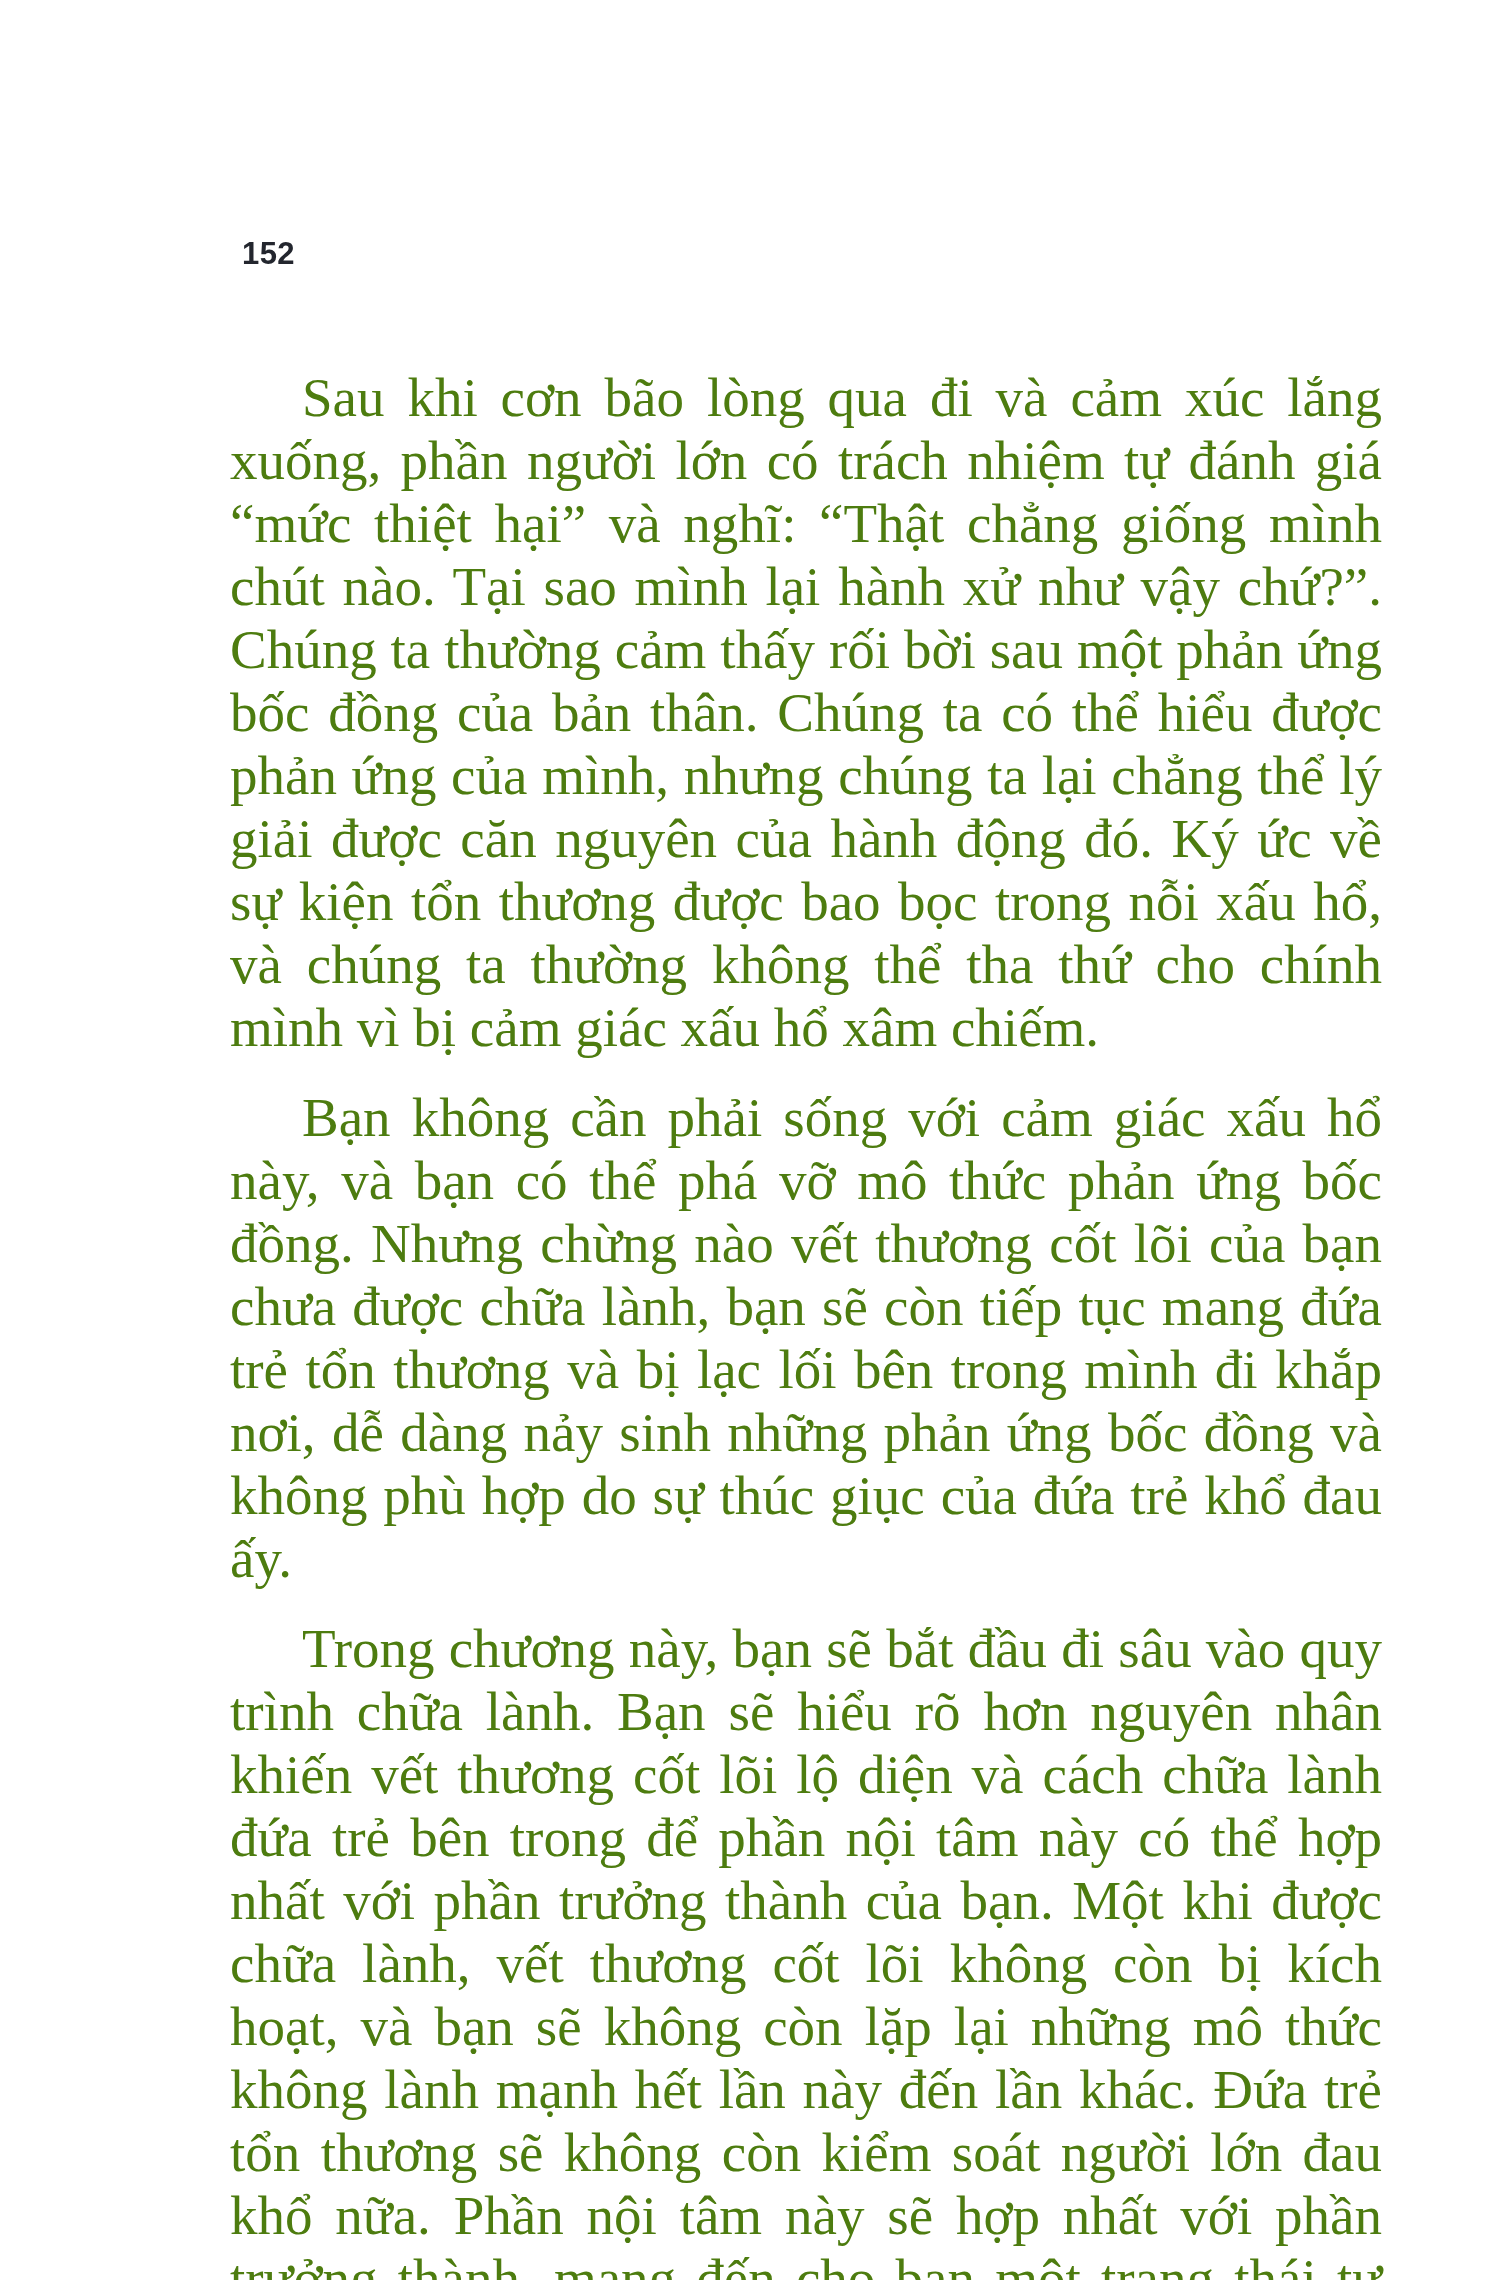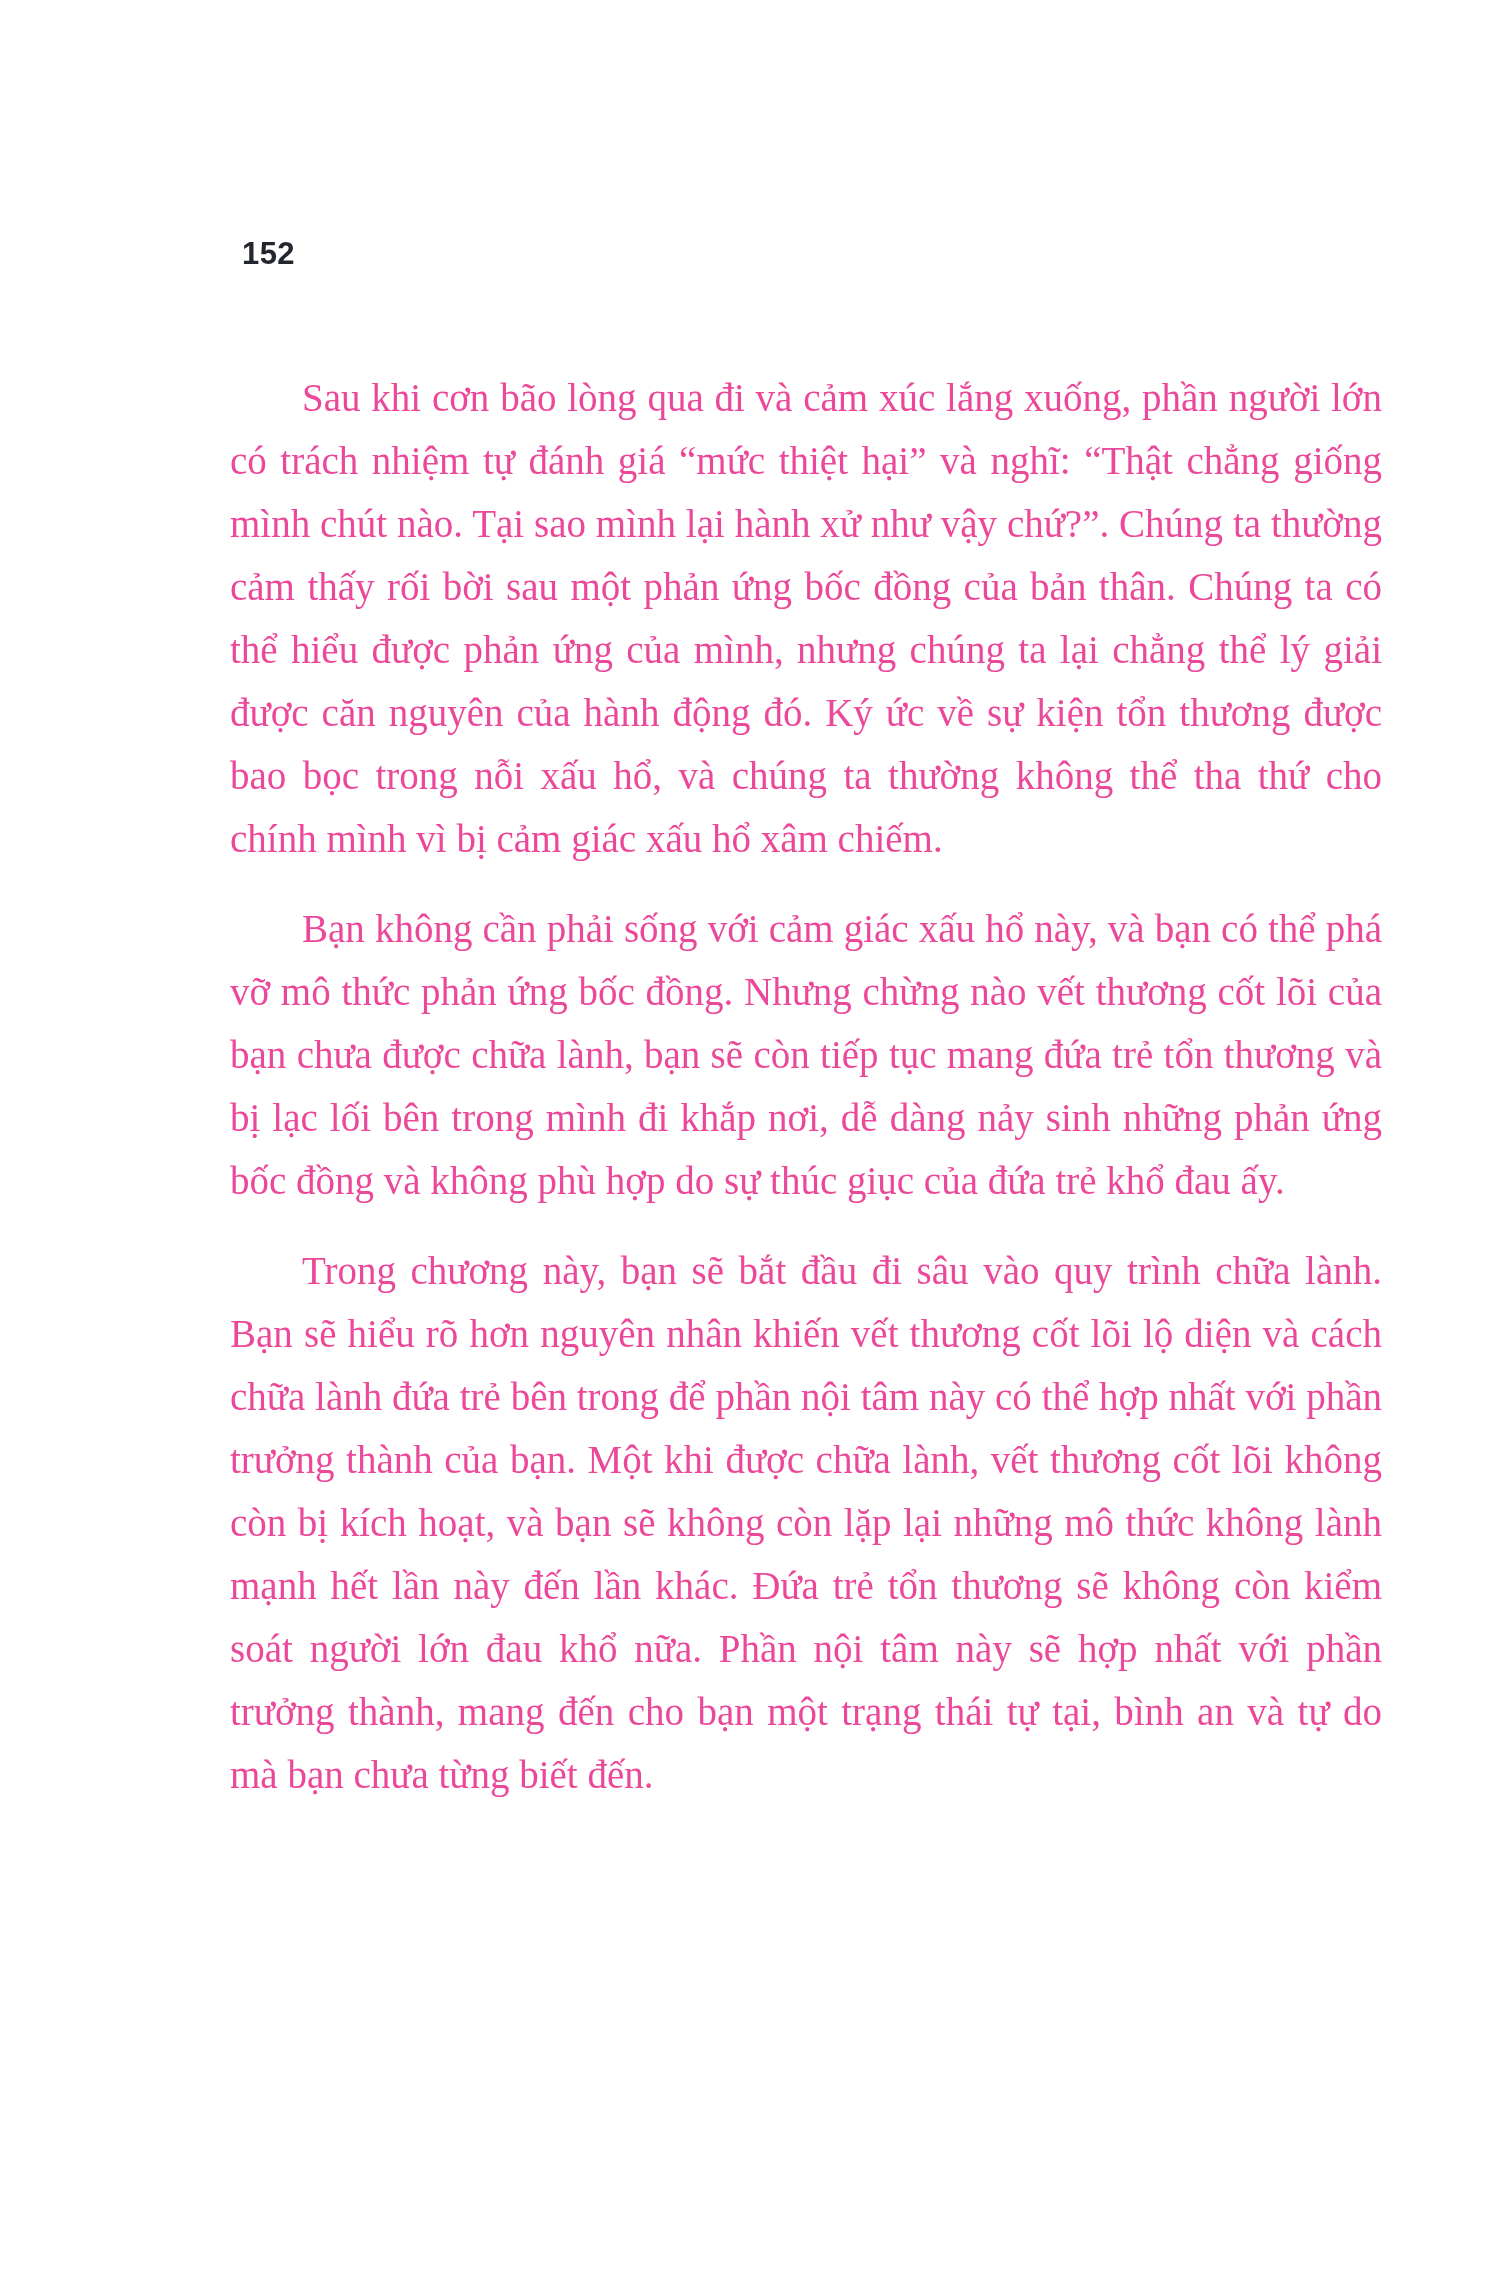--- a/index.html
+++ b/index.html
@@ -44,23 +44,23 @@
 
   .content {
     position: absolute;
     left: 182px;
     top: 318px;
     width: 1152px;
   }
 
   .content p {
     font-family: "Liberation Serif", "DejaVu Serif", serif;
-    font-size: 39px;
+    font-size: 55px;
     line-height: 63px;
-    color: #ec4899;
+    color: #4d7c0f;
     text-align: justify;
     text-indent: 72px;
     margin: 0 0 27px 0;
   }
 </style>
 </head>
 <body>
 
 <div class="page">
 

